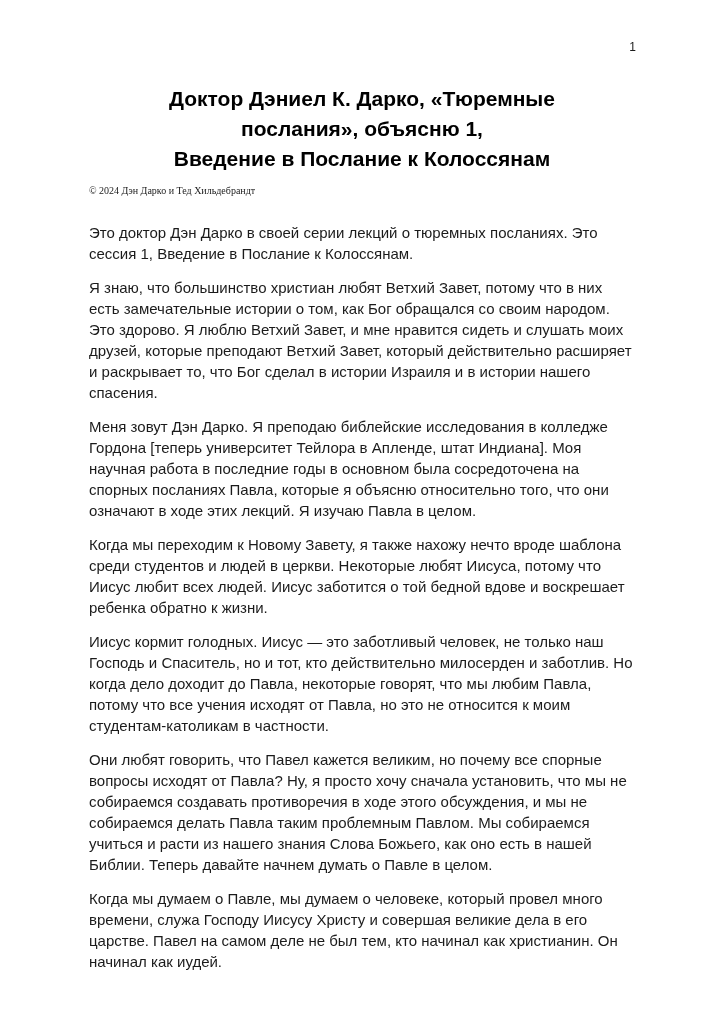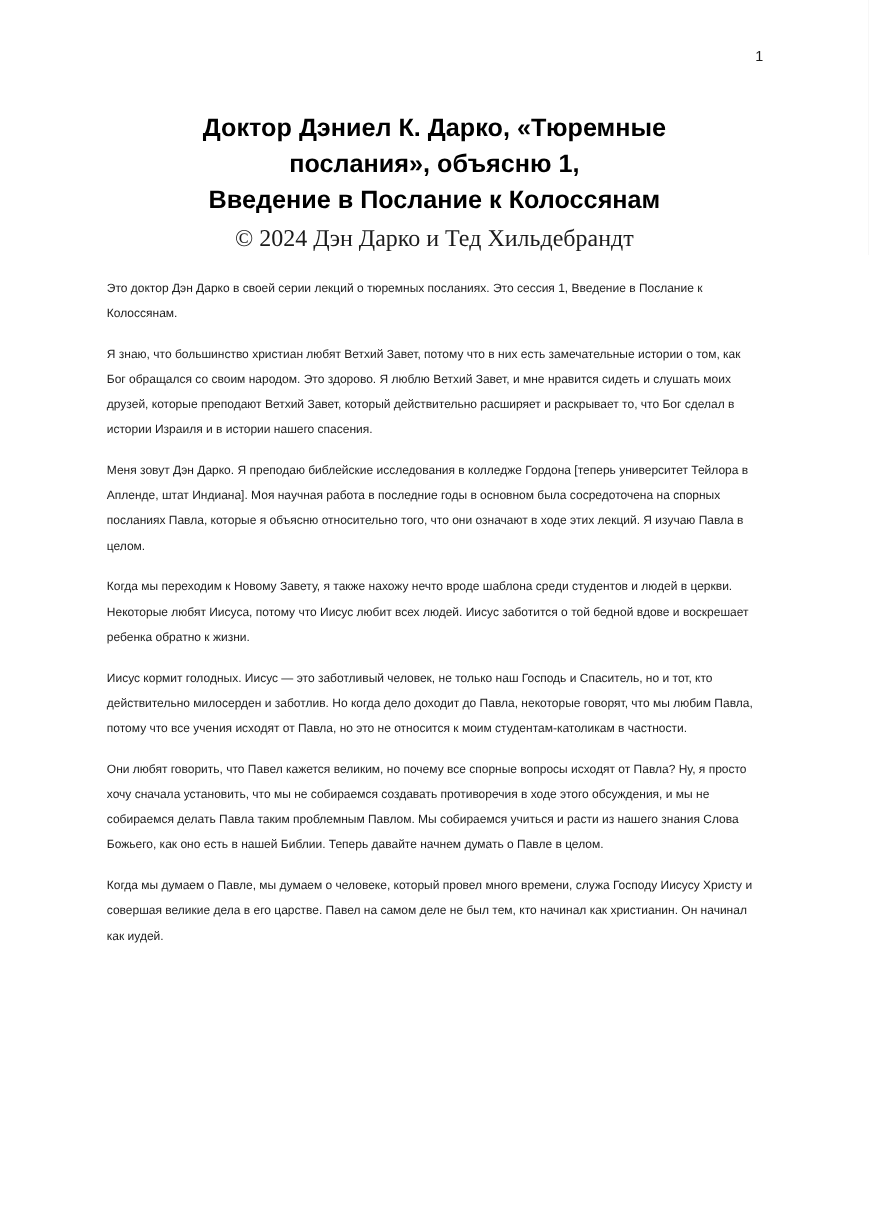--- a/index.html
+++ b/index.html
@@ -16,44 +16,43 @@
   }
   .page-number {
     position: absolute;
     top: 40px;
     right: 88px;
     font-size: 12px;
     color: #1b1b1b;
   }
   .content {
     position: absolute;
-    top: 92px;
+    top: 84px;
     left: 89px;
     width: 546px;
   }
   .doc-title {
     text-align: center;
     font-weight: bold;
     font-size: 21px;
     line-height: 30px;
     color: #000000;
   }
   .copyright {
-    text-align: center;
     font-family: "Liberation Serif", serif;
-    font-size: 20px;
+    font-size: 10px;
     line-height: 22px;
     margin-top: 6px;
     color: #1b1b1b;
   }
   .body-text {
     margin-top: 20px;
   }
   .body-text p {
-    font-size: 10px;
+    font-size: 15px;
     line-height: 21px;
     margin-bottom: 13px;
     text-align: left;
   }
 </style>
 </head>
 <body>
 
 <div class="page">
 

